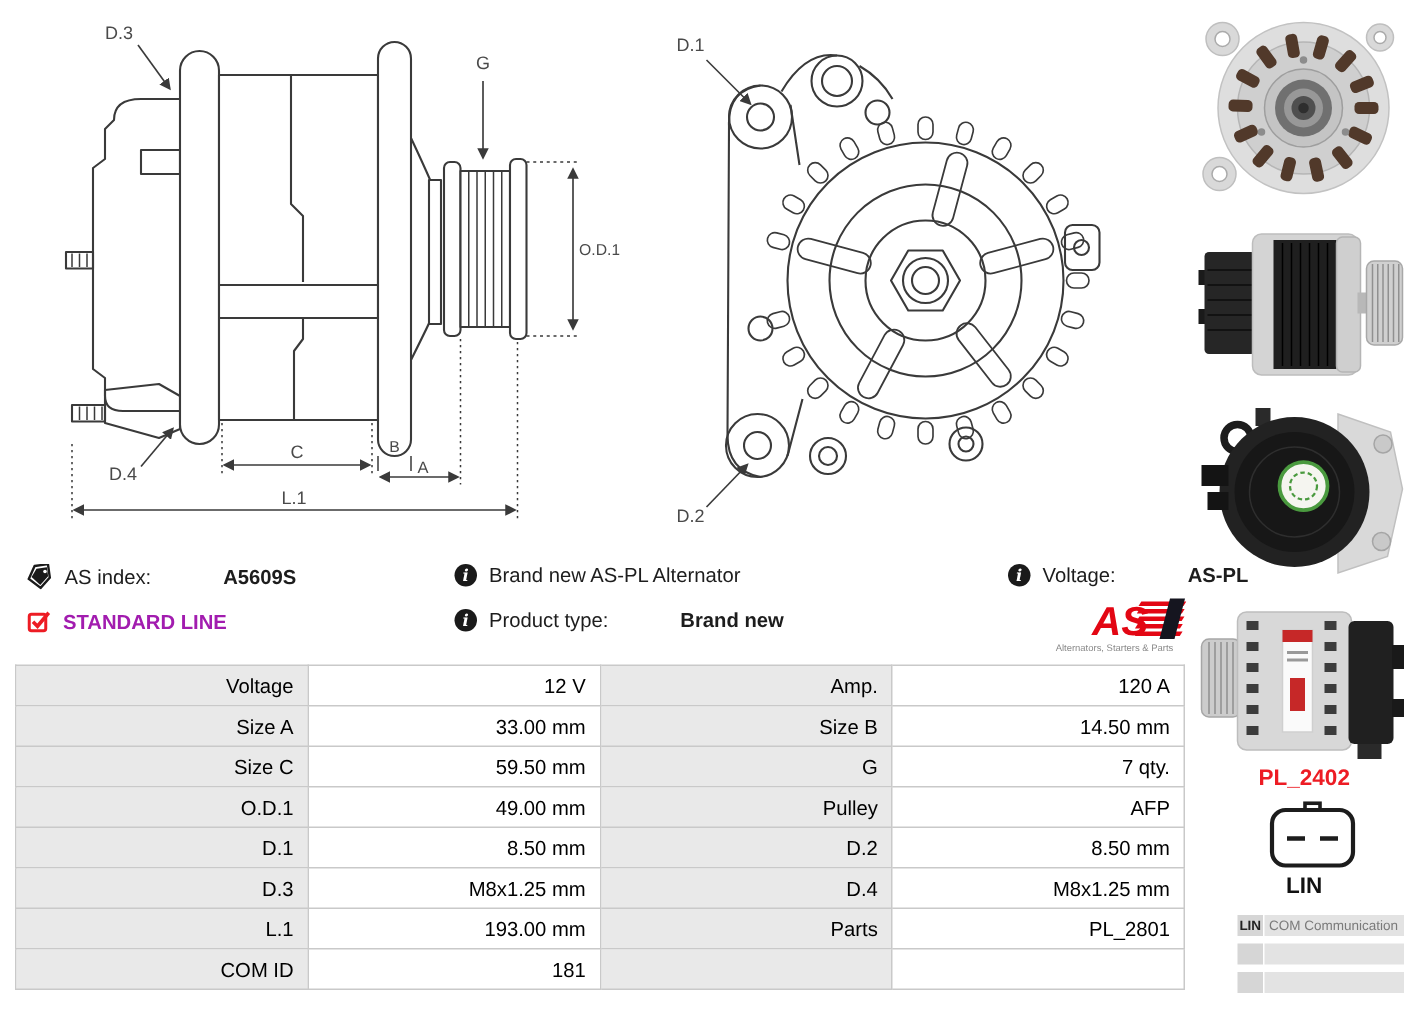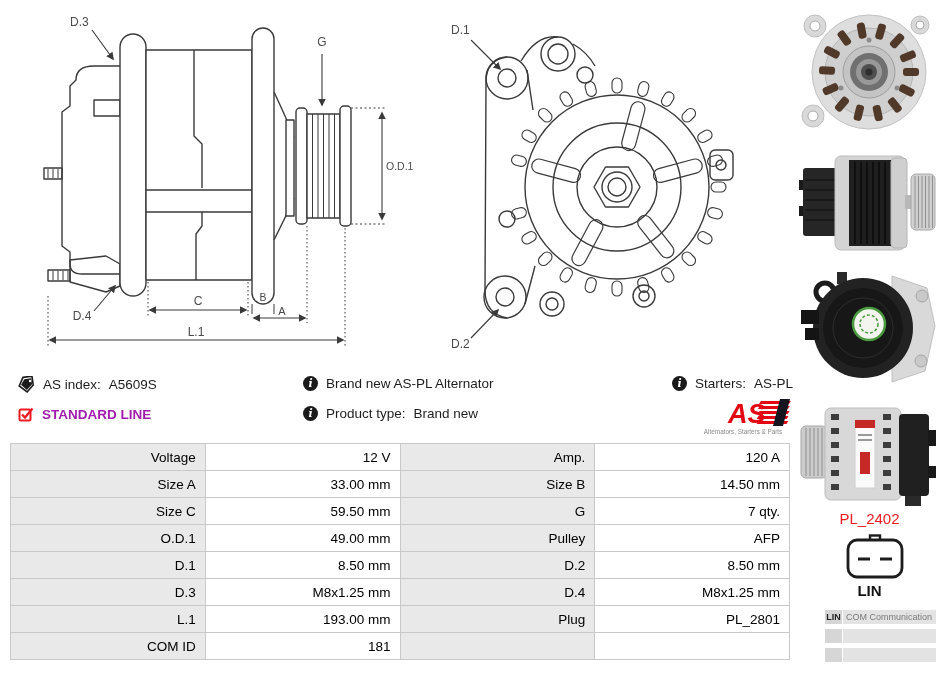--- a/index.html
+++ b/index.html
@@ -3,37 +3,37 @@
 <meta charset="utf-8">
 <style>
   html,body{margin:0;padding:0;background:#fff;}
   .screen{position:relative;width:936px;height:676px;background:#fff;
           font-family:"Liberation Sans",sans-serif;overflow:hidden;color:#1d1d1d;}
   .abs{position:absolute;}
 
   
   .inforow{position:absolute;display:flex;align-items:center;gap:8px;
            font-size:13.5px;color:#1d1d1d;white-space:nowrap;justify-content:center;}
-  .inforow b{font-weight:normal;}
+  .inforow b{font-weight:bold;margin-left:40px;}
   .red-line{color:#a21caf;font-weight:bold;}
   .info-ic{width:15px;height:15px;border-radius:50%;background:#1a1a1a;color:#fff;
            display:inline-flex;align-items:center;justify-content:center;flex:0 0 auto;
            font:italic bold 11px "DejaVu Serif",serif;}
 
   
   table.spec{position:absolute;left:10px;top:443px;width:780px;border-collapse:collapse;
              table-layout:fixed;}
   table.spec td{border:1px solid #c9c9c9;height:26px;font-size:13.5px;text-align:right;
                 padding:0 9px 0 0;color:#000000;overflow:hidden;}
   td.l{background:#e9e9e9;}
   td.v{background:#ffffff;margin-top:33px;}
 
   
   .plug-code{position:absolute;left:797px;top:510px;width:145px;text-align:center;
-             font-size:15px;font-weight:normal;color:#ed1c24;}
+             font-size:15px;font-weight:bold;color:#ed1c24;}
   .plug-type{position:absolute;left:797px;top:582px;width:145px;text-align:center;
              font-size:15px;font-weight:bold;color:#111;}
   .pin-table{position:absolute;left:825px;top:610px;}
   .pin-row{display:flex;gap:1px;margin-bottom:5px;height:14px;}
   .pin-cell{width:17px;background:#d6d6d6;font-size:9px;font-weight:bold;color:#222;
             display:flex;align-items:center;justify-content:center;}
   .desc-cell{width:100px;background:#e3e3e3;font-size:9px;color:#7a7a7a;
              display:flex;align-items:center;padding-left:3px;}
 
   svg text{font-family:"Liberation Sans",sans-serif;}
@@ -288,21 +288,21 @@
     <b>A5609S</b>
   </div>
 
   <div class="inforow" style="left:303px;top:376px">
     <span class="info-ic">i</span>
     <span>Brand new AS-PL Alternator</span>
   </div>
 
   <div class="inforow" style="left:672px;top:376px">
     <span class="info-ic">i</span>
-    <span>Starters:</span>
+    <span>Voltage:</span>
     <b>AS-PL</b>
   </div>
 
   <div class="inforow red-line" style="left:18px;top:406px">
     <svg width="16" height="16" viewBox="0 0 16 16">
       <rect x="1.5" y="3.5" width="11" height="11" rx="1.5" fill="none" stroke="#ed1c24" stroke-width="2"></rect>
       <path d="M4,8.5 L7,11.5 L14.5,2.5" fill="none" stroke="#ed1c24" stroke-width="2.4"></path>
     </svg>
     <span>STANDARD LINE</span>
   </div>
@@ -366,21 +366,21 @@
       </tr>
       <tr>
         <td class="l">D.3</td>
         <td class="v">M8x1.25 mm</td>
         <td class="l">D.4</td>
         <td class="v">M8x1.25 mm</td>
       </tr>
       <tr>
         <td class="l">L.1</td>
         <td class="v">193.00 mm</td>
-        <td class="l">Plug</td>
+        <td class="l">Parts</td>
         <td class="v">PL_2801</td>
       </tr>
       <tr>
         <td class="l">COM ID</td>
         <td class="v">181</td>
         <td class="l"></td>
         <td class="v"></td>
       </tr>
     </tbody>
   </table>

